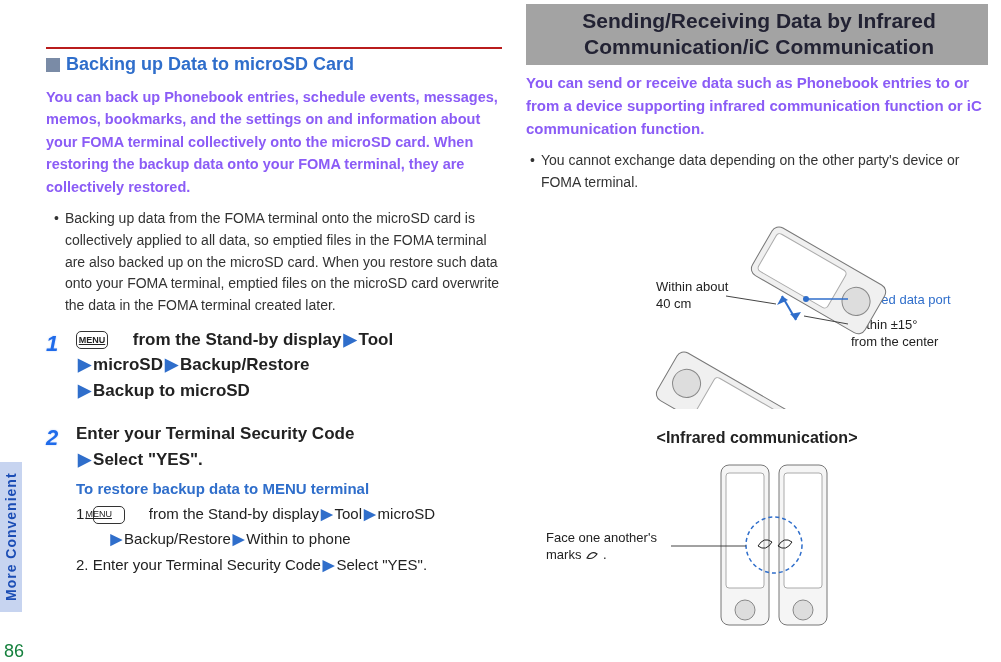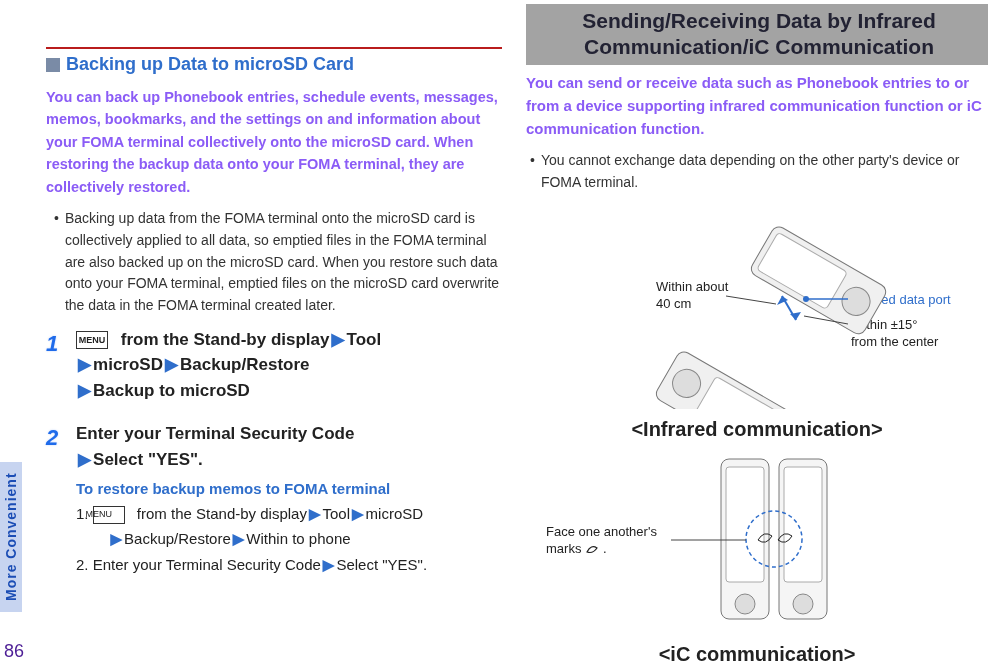--- a/index.html
+++ b/index.html
@@ -25,21 +25,21 @@
     width: 32px;
     position: relative;
     display: flex;
     flex-direction: column;
   }
   .page-number {
     position: absolute;
     bottom: 0;
     left: 4px;
     font-size: 18px;
-    color: #4c1d95;
+    color: #15803d;
   }
   .cols { flex: 1; display: flex; }
   .col { width: 480px; padding: 4px 10px 4px 14px; line-height: 1.5; }
   .col-l { border-right: none; }
   .heading-box1 {
     border-top: 2px solid #b91c1c;
     margin-bottom: 8px;
     padding-top: 2px;
     margin-top: 43px;
   }
@@ -53,42 +53,42 @@
     font-style: italic;
     font-weight: bold;
     color: #1f6bea;
     font-size: 22px;
     width: 30px;
     text-shadow: 0 0 2px rgba(60,120,240,.35);
   }
   .step-body { flex:1; font-size:17px; font-weight:bold; color:#222;}
   .menu-btn {
     display:inline-flex; align-items:center; justify-content:center;
-    width:32px; height:18px; border:1.2px solid #333; border-radius:0;
-    font-size:9px; vertical-align:middle; margin-right:8px; background:#fff;
+    width:32px; height:18px; border:1.2px solid #333; border-radius:5px;
+    font-size:9px; vertical-align:middle; margin-right:20px; background:#fff;text-decoration:underline;
   }
   .arrow { color:#2f6ecb; font-weight:bold; margin:0 2px; }
   .sub-ttl { color:#2f6ecb; font-weight:bold; font-size:15px; margin-top:6px;}
   .restore-list { margin-left:0; list-style:none; font-size:15px; color:#222; line-height:1.7;}
   .restore-list li { padding-left: 20px; text-indent:-20px; }
   .heading-r {
     background:#a3a3a3;
     font-weight:bold;
     font-size:21px;
     color:#223;
     line-height:1.25;
     padding:4px 4px 4px 8px;
     text-align:center;
   }
   .col-r { padding-right:4px; }
   .col-r .intro-bold { font-size:15px; }
   .diagram { position:relative; width:100%; height:210px; margin-top:4px;}
   .label { position:absolute; font-size:13px; color:#222; line-height:1.3; }
   .label.blue { color:#2f6ecb; }
-  .caption { text-align:center; font-weight:bold; font-size:20px; color:#222; margin-top:0;}
+  .caption { text-align:center; font-weight:bold; font-size:16px; color:#222; margin-top:12px;}
   .ic-diagram { position:relative; width:100%; height:195px;}
 </style>
 </head>
 <body>
 
 <div class="page">
   <div class="sidebar-col">
     <div class="side-tab">More Convenient</div>
     <div class="page-number">86</div>
   </div>
@@ -112,21 +112,21 @@
           <span class="arrow">▶</span><span>microSD</span><span class="arrow">▶</span><span>Backup/Restore</span><br>
           <span class="arrow">▶</span><span>Backup to microSD</span>
         </div>
       </div>
 
       <div class="step" style="margin-top:18px;">
         <div class="step-num">2</div>
         <div class="step-body">
           <span>Enter your Terminal Security Code</span><br>
           <span class="arrow">▶</span><span>Select "YES".</span>
-          <div class="sub-ttl">To restore backup memos to FOMA terminal</div>
+          <div class="sub-ttl">To restore backup data to MENU terminal</div>
           <ol class="restore-list" style="font-weight:normal;">
             <li>1. <span class="menu-btn">MENU</span><span> from the Stand-by display</span><span class="arrow">▶</span><span>Tool</span><span class="arrow">▶</span><span>microSD</span><br>&nbsp;&nbsp;&nbsp;<span class="arrow">▶</span><span>Backup/Restore</span><span class="arrow">▶</span><span>Within to phone</span></li>
             <li>2. <span>Enter your Terminal Security Code</span><span class="arrow">▶</span><span>Select "YES".</span></li>
           </ol>
         </div>
       </div>
     </div>
 
     <div class="col col-r">
       <div class="heading-r">Sending/Receiving Data by Infrared Communication/iC Communication</div>

